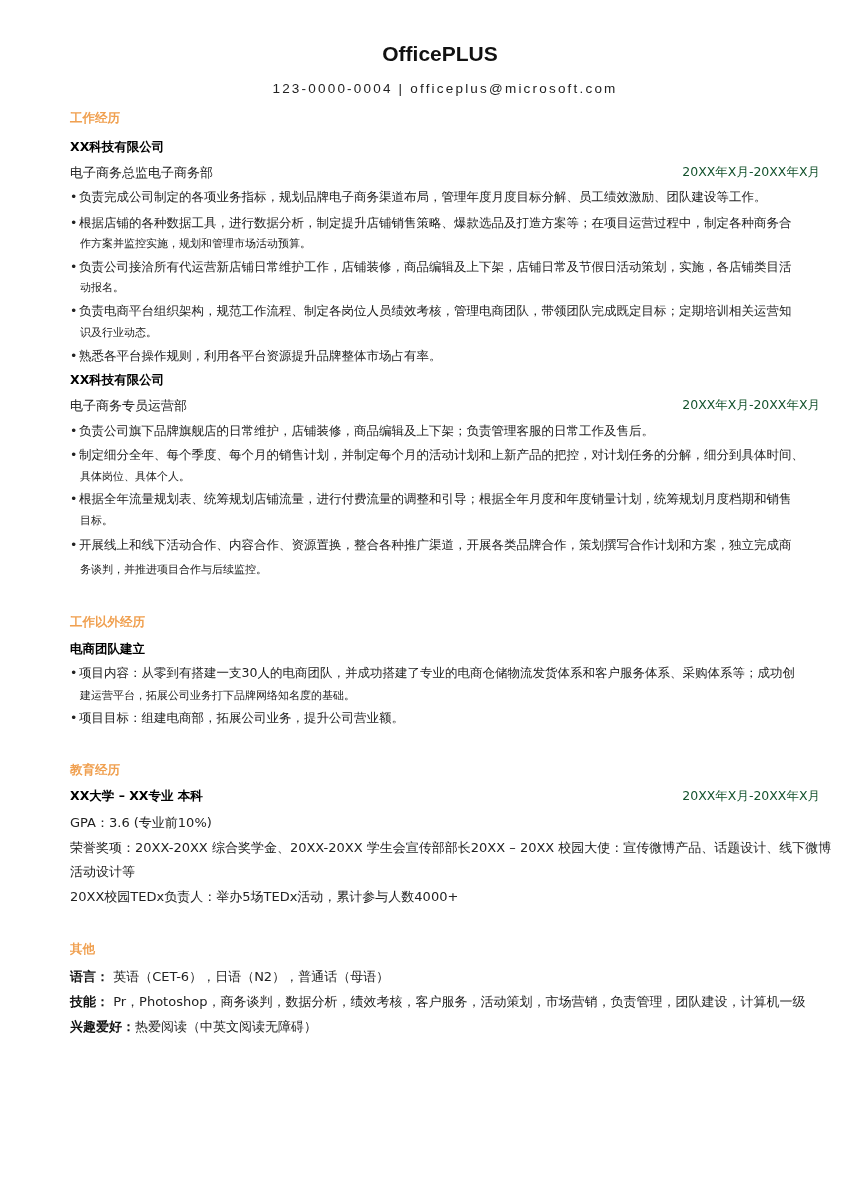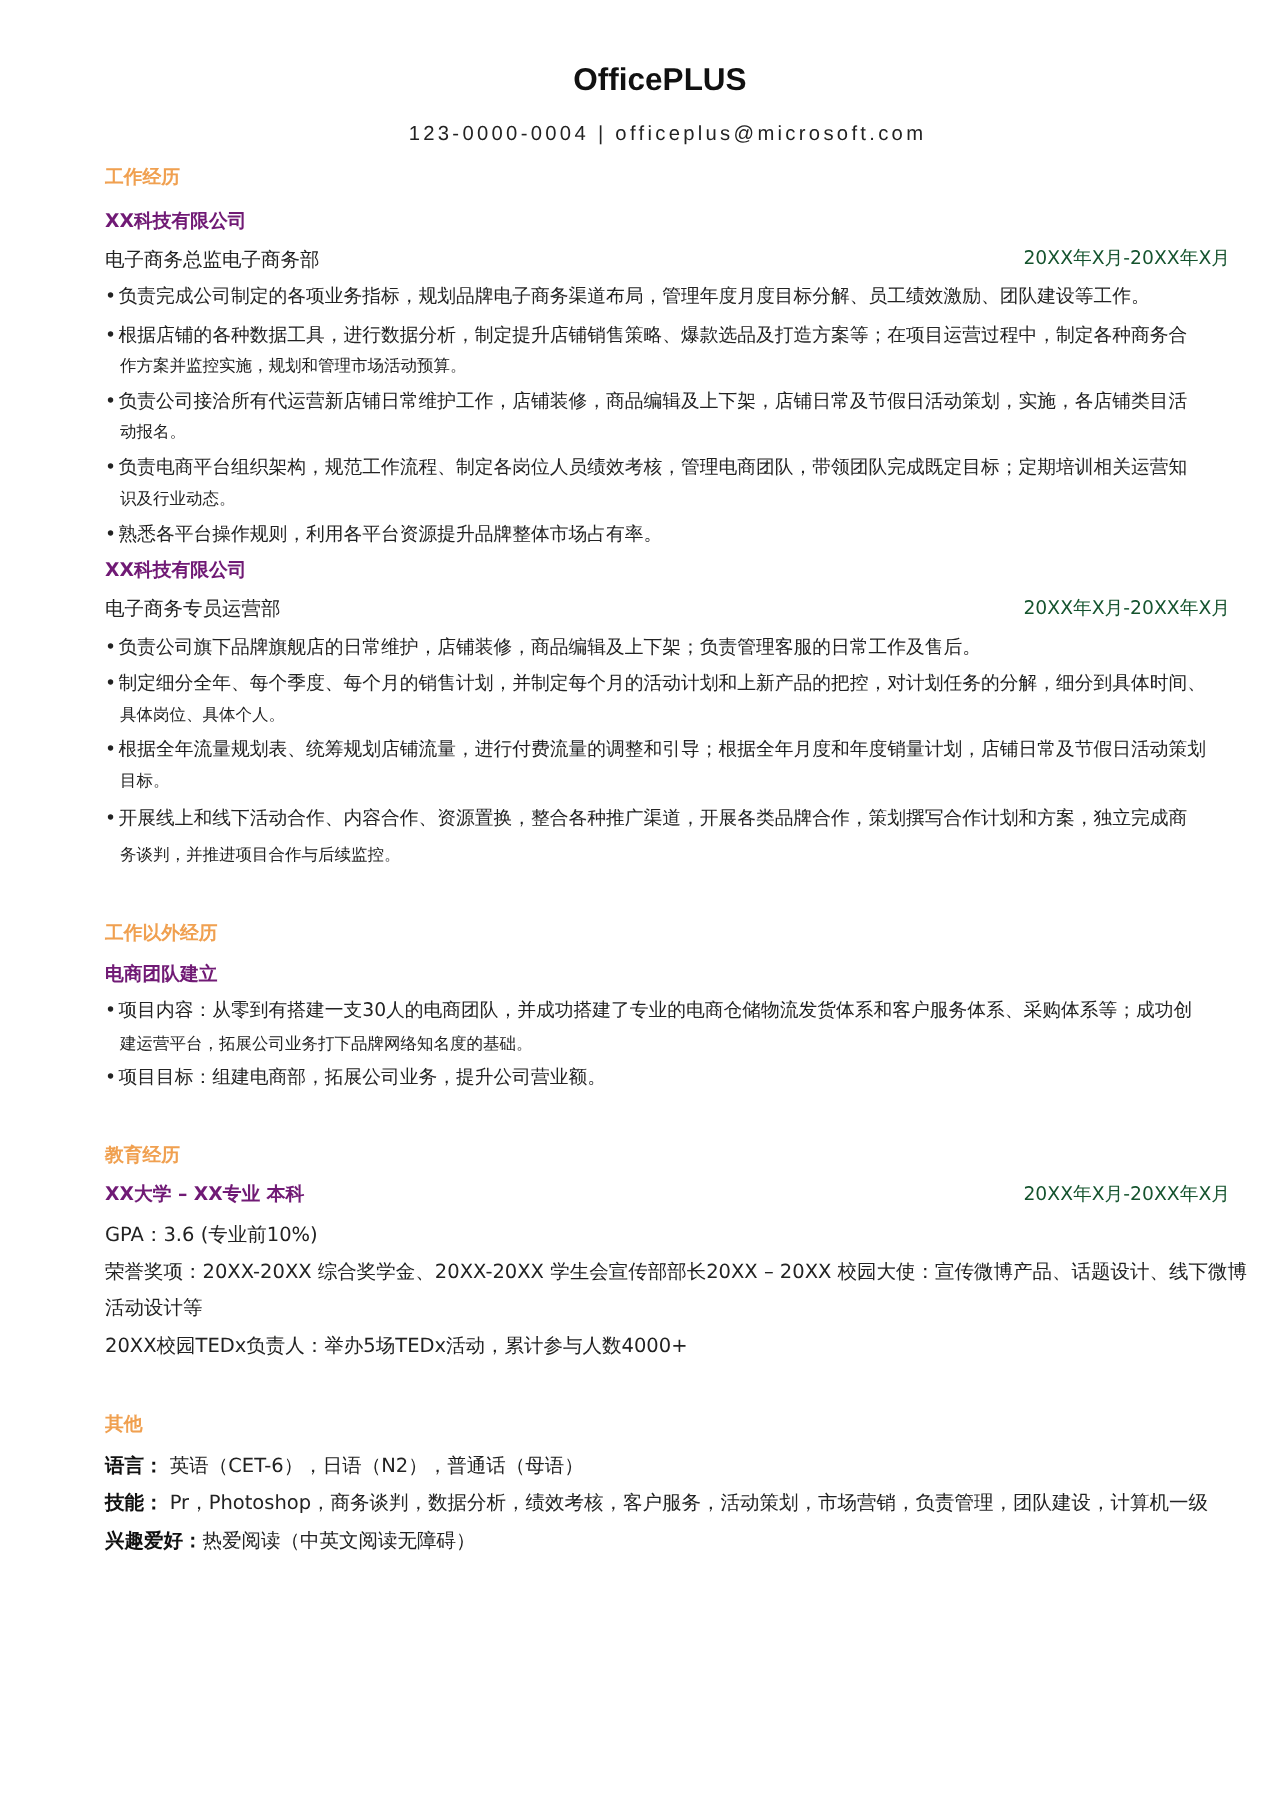--- a/index.html
+++ b/index.html
@@ -18,21 +18,21 @@
       position: absolute; top: 81px; left: 0; width: 858px; text-align: center;
       font-size: 13.5px; letter-spacing: 2.2px; color: #222;
       font-family: "Liberation Sans", "DejaVu Sans", sans-serif;
     }
     .abs { position: absolute; white-space: nowrap; }
     .section-title {
       font-size: 12.5px; font-weight: bold; color: #f0a050;
       left: 54px;
       text-align: center;
     }
-    .sub-title { font-size: 12.5px; font-weight: bold; color: #701a75; left: 54px; }
+    .sub-title { font-size: 12.5px; font-weight: bold; color: #000000; left: 54px; }
     .line { font-size: 13px; color: #222; left: 54px; }
     .date { font-size: 12.5px; color: #14532d; right: 44px; text-align: right; }
     .bullet { font-size: 12.5px; color: #222; left: 54px; }
     .bullet .dot { display: inline-block; width: 9px; }
     .cont { font-size: 11px; color: #222; left: 64px; }
     .label-bold { font-weight: bold; color: #111; }
   </style>
 </head>
 <body>
 
@@ -56,21 +56,21 @@
   <div class="abs cont" style="top:325px">识及行业动态。</div>
   <div class="abs bullet" style="top:348px"><span class="dot">•</span><span>熟悉各平台操作规则，利用各平台资源提升品牌整体市场占有率。</span></div>
 
   <div class="abs sub-title" style="top:372px">XX科技有限公司</div>
   <div class="abs line" style="top:397px">电子商务专员运营部</div>
   <div class="abs date" style="top:397px">20XX年X月-20XX年X月</div>
 
   <div class="abs bullet" style="top:447px"><span class="dot">•</span><span>制定细分全年、每个季度、每个月的销售计划，并制定每个月的活动计划和上新产品的把控，对计划任务的分解，细分到具体时间、</span></div>
   <div class="abs bullet" style="top:423px"><span class="dot">•</span><span>负责公司旗下品牌旗舰店的日常维护，店铺装修，商品编辑及上下架；负责管理客服的日常工作及售后。</span></div>
   <div class="abs cont" style="top:469px">具体岗位、具体个人。</div>
-  <div class="abs bullet" style="top:491px"><span class="dot">•</span><span>根据全年流量规划表、统筹规划店铺流量，进行付费流量的调整和引导；根据全年月度和年度销量计划，店铺日常及节假日活动策划</span></div>
+  <div class="abs bullet" style="top:491px"><span class="dot">•</span><span>根据全年流量规划表、统筹规划店铺流量，进行付费流量的调整和引导；根据全年月度和年度销量计划，统筹规划月度档期和销售</span></div>
   <div class="abs cont" style="top:513px">目标。</div>
   <div class="abs bullet" style="top:537px"><span class="dot">•</span><span>开展线上和线下活动合作、内容合作、资源置换，整合各种推广渠道，开展各类品牌合作，策划撰写合作计划和方案，独立完成商</span></div>
   <div class="abs cont" style="top:562px">务谈判，并推进项目合作与后续监控。</div>
 
   <div class="abs section-title" style="top:614px">工作以外经历</div>
   <div class="abs sub-title" style="top:641px">电商团队建立</div>
   <div class="abs bullet" style="top:665px"><span class="dot">•</span><span>项目内容：从零到有搭建一支30人的电商团队，并成功搭建了专业的电商仓储物流发货体系和客户服务体系、采购体系等；成功创</span></div>
   <div class="abs cont" style="top:688px">建运营平台，拓展公司业务打下品牌网络知名度的基础。</div>
   <div class="abs bullet" style="top:710px"><span class="dot">•</span><span>项目目标：组建电商部，拓展公司业务，提升公司营业额。</span></div>
 

